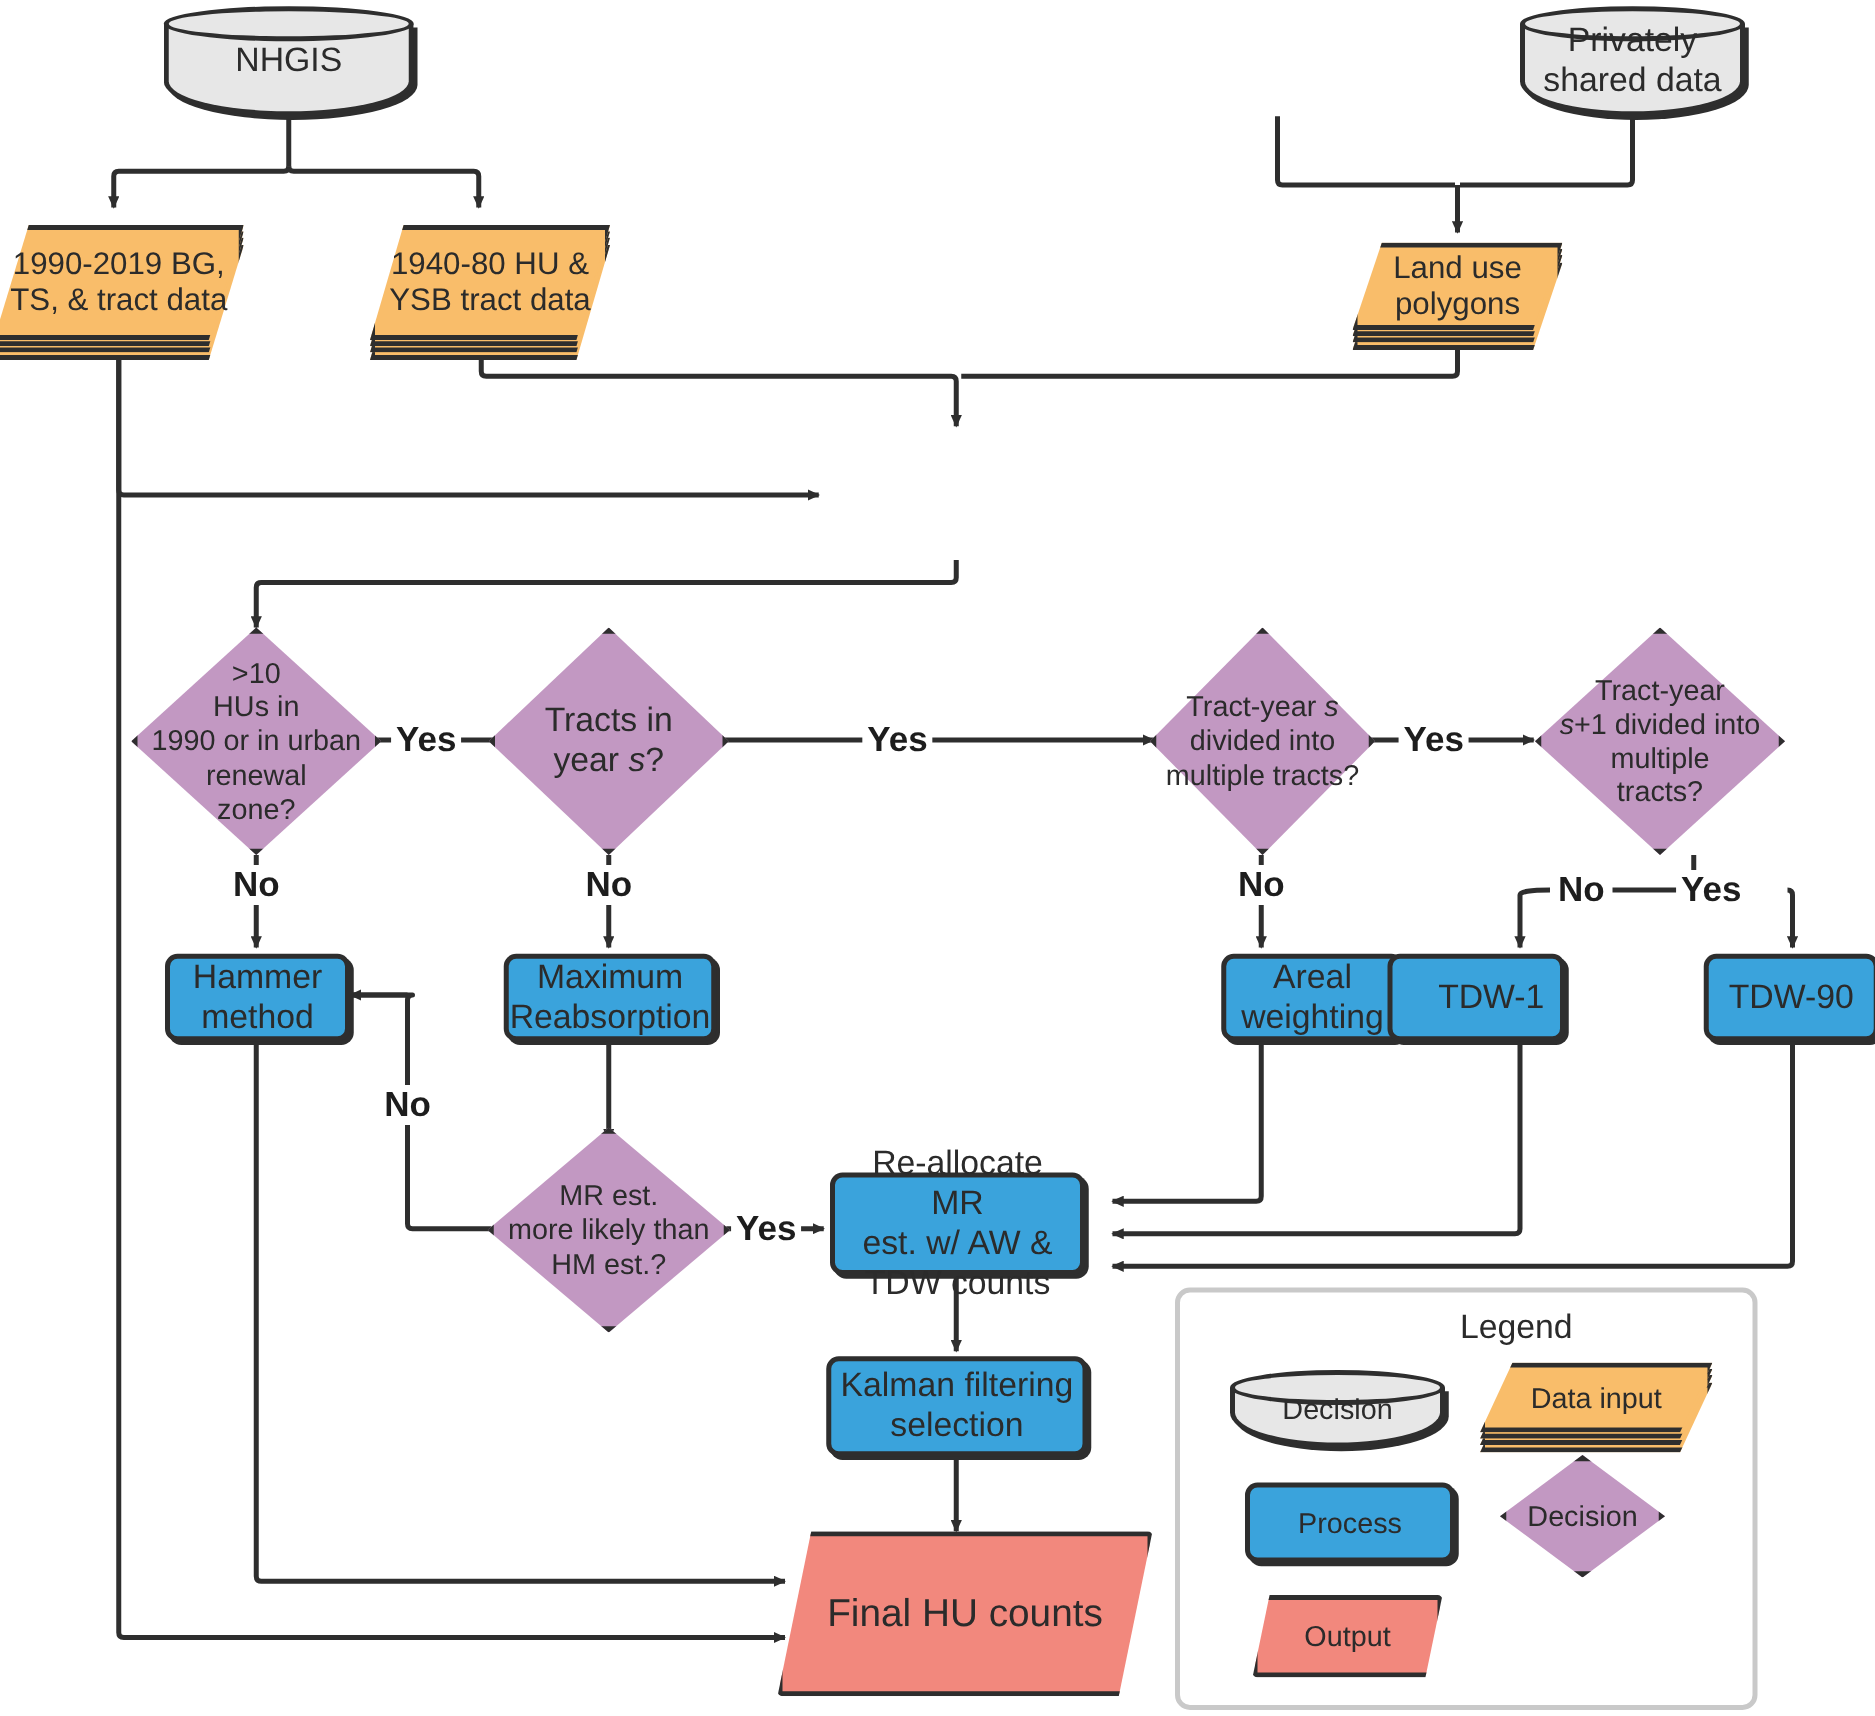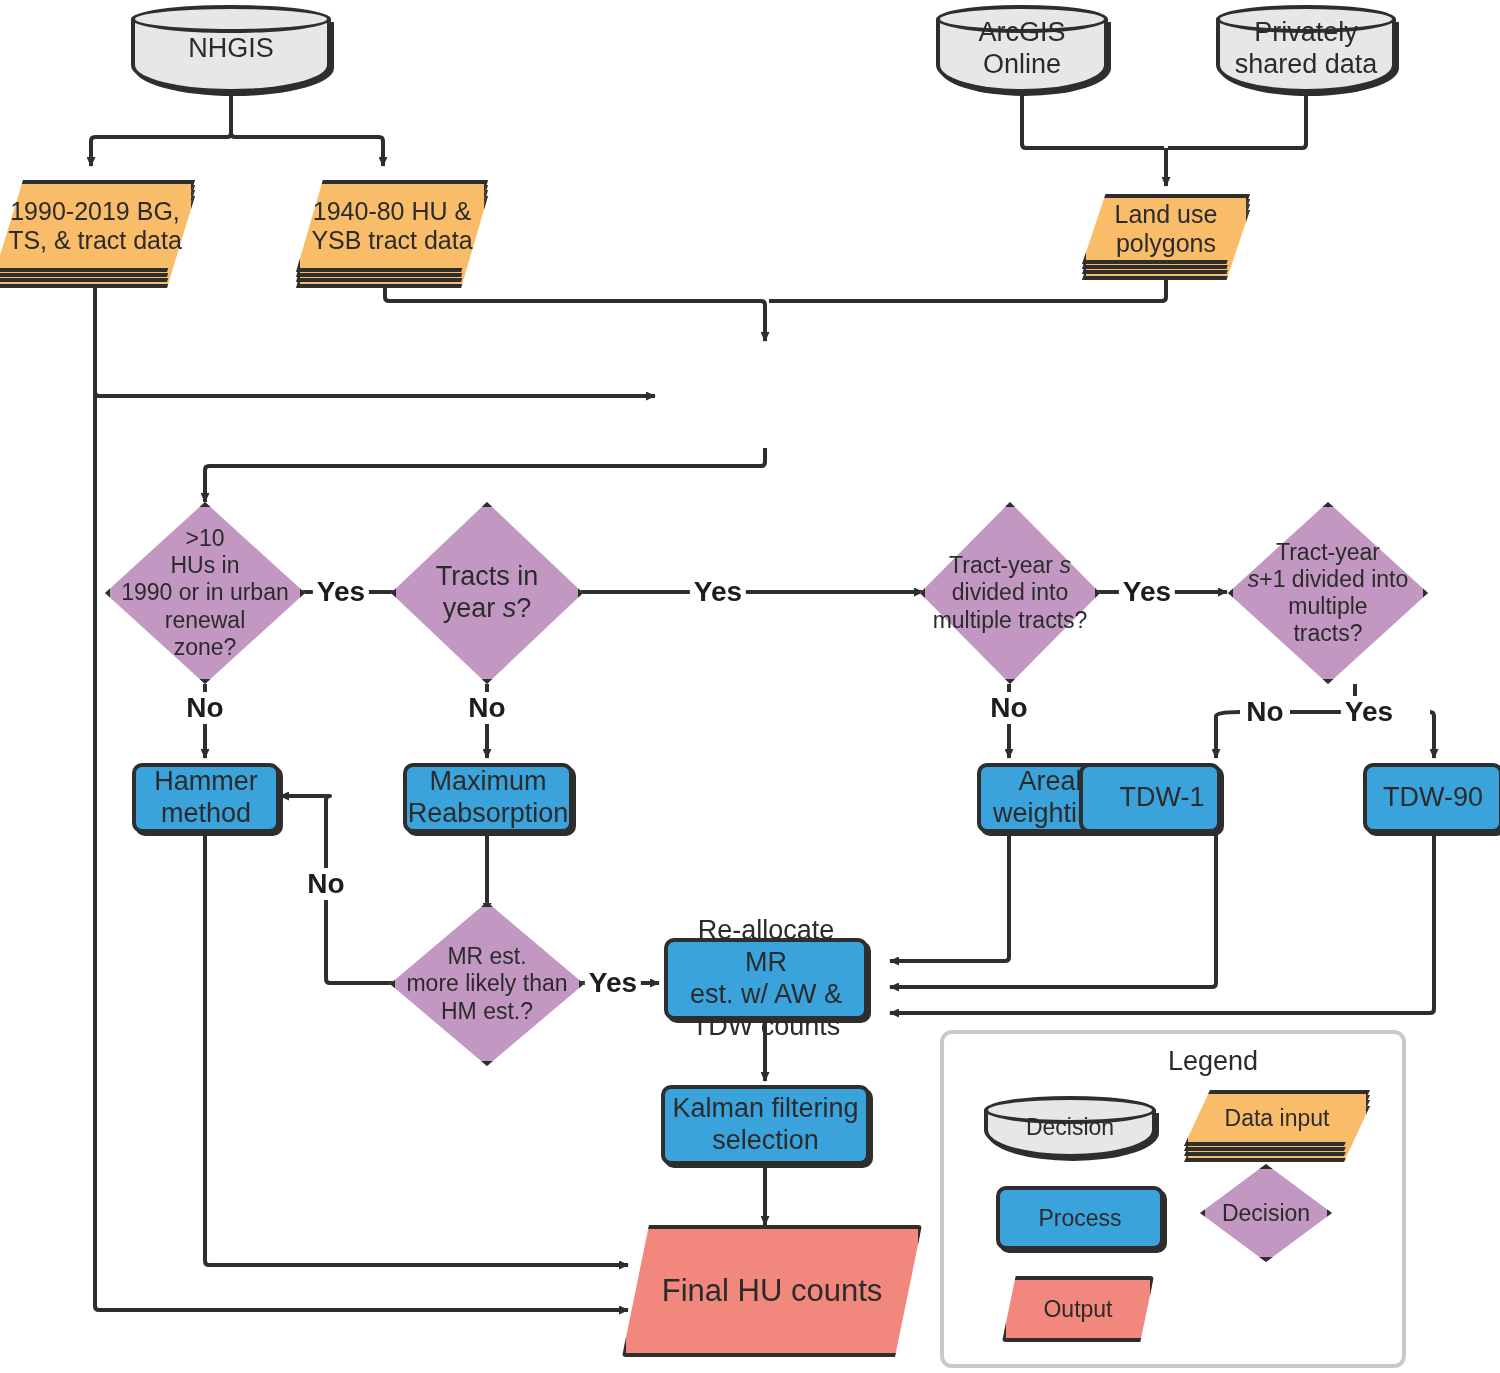--- a/index.html
+++ b/index.html
@@ -139,26 +139,20 @@
       <path d="M205,835 L205,1261 Q205,1265 209,1265 L628,1265" marker-end="url(#ah)"></path>
     </g>
   </svg>
 
   <div class="node db" style="left:131px;top:5px;width:200px;height:88px;">
     <div class="cyl-body"></div>
     <div class="cyl-top"></div>
     <div class="lbl">NHGIS</div>
   </div>
 
-  <div class="node db" style="left:936px;top:5px;width:172px;height:88px;">
-    <div class="cyl-body"></div>
-    <div class="cyl-top"></div>
-    <div class="lbl">ArcGIS
-Online</div>
-  </div>
 
   <div class="node db" style="left:1216px;top:5px;width:180px;height:88px;">
     <div class="cyl-body"></div>
     <div class="cyl-top"></div>
     <div class="lbl">Privately
 shared data</div>
   </div>
 
   <div class="node data" style="left:-5px;top:180px;width:200px;height:92px;">
     <div class="stk s1"></div>
@@ -196,21 +190,21 @@
   <div class="node proc" style="left:403px;top:763px;width:170px;height:70px;">
     <div class="lbl">Maximum
 Reabsorption</div>
   </div>
 
   <div class="node proc" style="left:977px;top:763px;width:146px;height:70px;">
     <div class="lbl">Areal
 weighting</div>
   </div>
 
-  <div class="node proc" style="left:1079px;top:763px;width:142px;height:70px;padding-left:24px;">
+  <div class="node proc" style="left:1110px;top:763px;width:142px;height:70px;padding-left:24px;">
     <div class="lbl">TDW-1</div>
   </div>
 
   <div class="node proc" style="left:1363px;top:763px;width:140px;height:70px;">
     <div class="lbl">TDW-90</div>
   </div>
 
   <div class="node proc" style="left:664px;top:938px;width:204px;height:82px;">
     <div class="lbl">Re-allocate MR
 est. w/ AW &amp;

